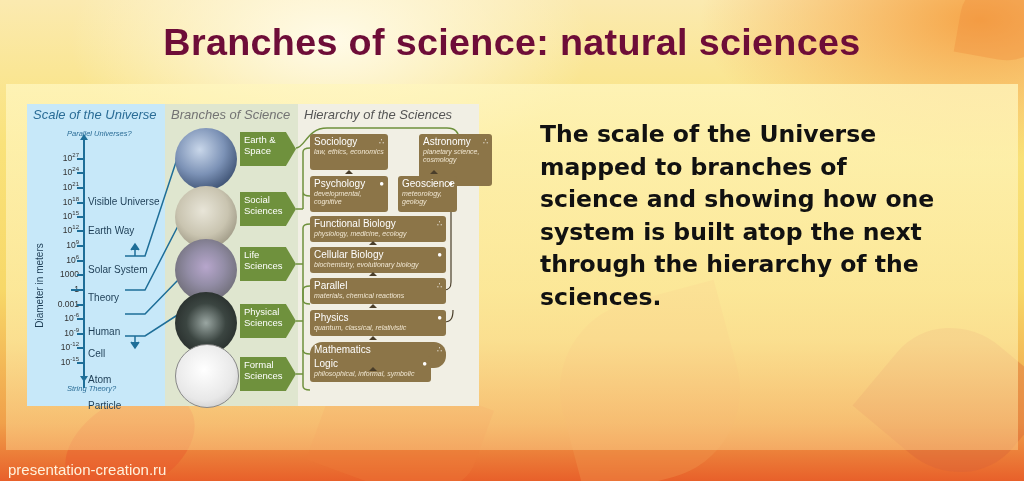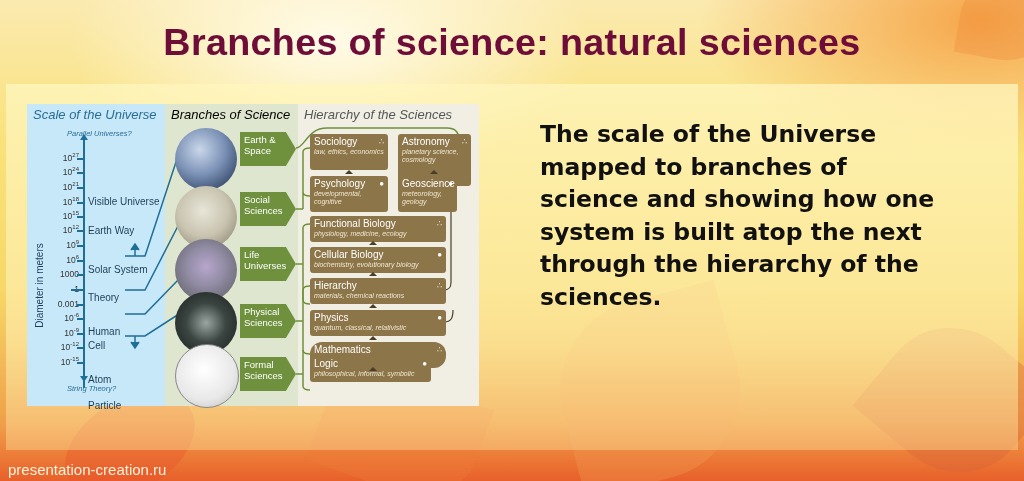--- a/index.html
+++ b/index.html
@@ -21,21 +21,21 @@
   .body-text{position:absolute;left:540px;top:118px;width:400px;
     font-family:"DejaVu Sans",sans-serif;font-weight:bold;font-size:23.5px;line-height:32.5px;color:#111;}
 
   
   .diagram{position:absolute;left:27px;top:104px;width:452px;height:302px;}
   .col-scale{position:absolute;left:0;top:0;width:138px;height:302px;background:#c7e8f9;}
   .col-branch{position:absolute;left:138px;top:0;width:133px;height:302px;background:#dfe6cf;}
   .col-hier{position:absolute;left:271px;top:0;width:181px;height:302px;background:#f1efe4;}
   .col-title{position:absolute;top:3px;font-style:italic;font-size:13px;white-space:nowrap;}
   .col-scale .col-title{left:6px;color:#2a6c96;}
-  .col-branch .col-title{left:6px;color:#000000;}
+  .col-branch .col-title{left:6px;color:#737373;}
   .col-hier .col-title{left:6px;color:#555;}
   .scale-note{position:absolute;font-style:italic;font-size:7.5px;color:#2a6c96;white-space:nowrap;}
   .axis{position:absolute;left:56px;top:34px;width:2px;height:250px;background:#1e6e98;}
   .tick-label{position:absolute;font-size:8.5px;color:#333;right:86px;white-space:nowrap;text-align:right;}
   .tick-label sup{font-size:6px;}
   .tick{position:absolute;left:50px;width:8px;height:1.5px;background:#1e6e98;}
   .obj-label{position:absolute;left:61px;font-size:10px;color:#1d3d55;white-space:nowrap;margin-top:44px;}
   .ylabel{position:absolute;left:-30px;top:176px;font-size:10px;color:#1d3d55;transform:rotate(-90deg);white-space:nowrap;}
 
   .orb{position:absolute;left:148px;width:62px;height:62px;border-radius:50%;}
@@ -102,21 +102,21 @@
     <div class="tick" style="top:214px"></div>
     <div class="tick" style="top:229px"></div>
     <div class="tick" style="top:243px"></div>
     <div class="tick" style="top:258px"></div>
 
     <div class="obj-label" style="top:48px">Visible Universe</div>
     <div class="obj-label" style="top:77px">Earth Way</div>
     <div class="obj-label" style="top:116px">Solar System</div>
     <div class="obj-label" style="top:144px">Theory</div>
     <div class="obj-label" style="top:178px">Human</div>
-    <div class="obj-label" style="top:192px">Cell</div>
+    <div class="obj-label" style="top:200px">Cell</div>
     <div class="obj-label" style="top:226px">Atom</div>
     <div class="obj-label" style="top:252px">Particle</div>
   </div>
 
   <div class="col-branch">
     <div class="col-title">Branches of Science</div>
   </div>
 
   <div class="col-hier">
     <div class="col-title">Hierarchy of the Sciences</div>
@@ -149,56 +149,56 @@
   </svg>
 
   <div class="orb" style="top:24px;background:radial-gradient(circle at 40% 35%,#c9d7ea 0%,#7c92b6 45%,#3b4f70 80%,#1e2839 100%);"></div>
   <div class="orb" style="top:82px;background:radial-gradient(circle at 45% 40%,#e8e5d8 0%,#c9c4b0 50%,#8c8673 90%);"></div>
   <div class="orb" style="top:135px;background:radial-gradient(circle at 50% 45%,#b7a6cc 0%,#938da6 40%,#6c6b74 80%,#444 100%);"></div>
   <div class="orb" style="top:188px;background:radial-gradient(circle at 50% 50%,#9aa6a2 0%,#3b4541 45%,#1b1f1e 100%);"></div>
   <div class="orb" style="top:240px;background:radial-gradient(circle at 45% 40%,#ffffff 0%,#e8e8e8 60%,#b9b9b9 100%);border:1px solid #888;"></div>
 
   <div class="tag" style="top:28px">Earth &amp; Space</div>
   <div class="tag" style="top:88px">Social Sciences</div>
-  <div class="tag" style="top:143px">Life Universes</div>
+  <div class="tag" style="top:143px">Life Sciences</div>
   <div class="tag" style="top:200px">Physical Sciences</div>
   <div class="tag" style="top:253px">Formal Sciences</div>
 
   <div class="box" style="left:283px;top:30px;width:78px;height:36px;">
     <div class="name">Sociology</div>
     <div class="sub">law, ethics, economics</div>
     <span class="ico">∴</span>
   </div>
   <div class="box" style="left:283px;top:72px;width:78px;height:36px;">
     <div class="name">Psychology</div>
     <div class="sub">developmental, cognitive</div>
     <span class="ico">●</span>
   </div>
-  <div class="box" style="left:371px;top:30px;width:73px;height:52px;">
+  <div class="box" style="left:392px;top:30px;width:73px;height:52px;">
     <div class="name">Astronomy</div>
     <div class="sub">planetary science, cosmology</div>
     <span class="ico">∴</span>
   </div>
   <div class="box" style="left:371px;top:72px;width:59px;height:36px;">
     <div class="name">Geoscience</div>
     <div class="sub">meteorology, geology</div>
     <span class="ico">●</span>
   </div>
   <div class="box" style="left:283px;top:112px;width:136px;height:26px;">
     <div class="name">Functional Biology</div>
     <div class="sub">physiology, medicine, ecology</div>
     <span class="ico">∴</span>
   </div>
   <div class="box" style="left:283px;top:143px;width:136px;height:26px;">
     <div class="name">Cellular Biology</div>
     <div class="sub">biochemistry, evolutionary biology</div>
     <span class="ico">●</span>
   </div>
   <div class="box" style="left:283px;top:174px;width:136px;height:26px;">
-    <div class="name">Hierarchy</div>
+    <div class="name">Parallel</div>
     <div class="sub">materials, chemical reactions</div>
     <span class="ico">∴</span>
   </div>
   <div class="box" style="left:283px;top:206px;width:136px;height:26px;">
     <div class="name">Physics</div>
     <div class="sub">quantum, classical, relativistic</div>
     <span class="ico">●</span>
   </div>
   <div class="box" style="left:283px;top:238px;width:136px;height:26px;border-radius:12px;">
     <div class="name">Mathematics</div>

